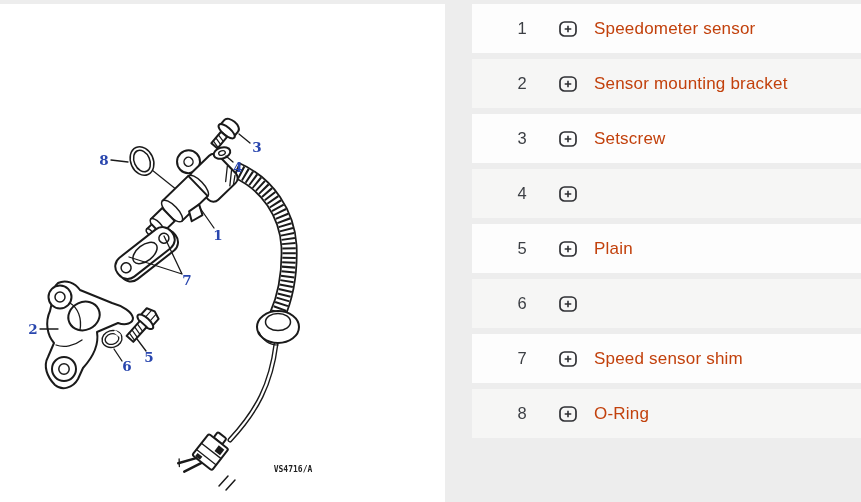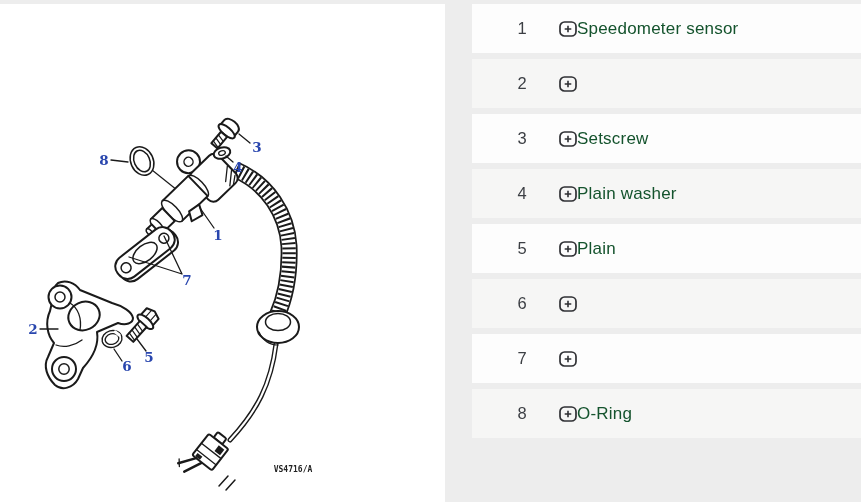--- a/index.html
+++ b/index.html
@@ -22,21 +22,21 @@
   .part-row:nth-child(even){background:#f6f6f5}
   .part-num{
     margin-left:42px;width:16px;text-align:center;
     font-size:16.5px;color:#3c3f44;
   }
   .plus-btn{
     margin-left:29px;width:18px;height:16px;padding:0;border:none;background:none;
     cursor:pointer;display:flex;align-items:center;justify-content:center;
   }
   .part-label{
-    font-size:17px;color:#14532d;letter-spacing:.2px;
+    margin-left:17px;font-size:17px;color:#c2410c;letter-spacing:.2px;
   }
 </style>
 </head>
 <body>
 
 <div class="left-panel">
   <svg class="diagram" width="445" height="498" viewBox="0 4 445 498">
     <g fill="none" stroke="#1a1a1a" stroke-width="2" stroke-linejoin="round" stroke-linecap="round">
 
       <path d="M152,170 L192,202" stroke-width="1.2"></path>
@@ -190,20 +190,21 @@
   </div>
 
   <div class="part-row">
     <span class="part-num">2</span>
     <button class="plus-btn">
         <svg width="18" height="16" viewBox="0 0 18 16">
           <rect x="1" y="1" width="16" height="14" rx="4.5" fill="none" stroke="#2f3034" stroke-width="1.7"></rect>
           <path d="M9,4.7 V11.3 M5.7,8 H12.3" stroke="#2f3034" stroke-width="1.6" fill="none"></path>
         </svg>
       </button>
+    <span class="part-label">Sensor mounting bracket</span>
   </div>
 
   <div class="part-row">
     <span class="part-num">3</span>
     <button class="plus-btn">
         <svg width="18" height="16" viewBox="0 0 18 16">
           <rect x="1" y="1" width="16" height="14" rx="4.5" fill="none" stroke="#2f3034" stroke-width="1.7"></rect>
           <path d="M9,4.7 V11.3 M5.7,8 H12.3" stroke="#2f3034" stroke-width="1.6" fill="none"></path>
         </svg>
       </button>
@@ -211,21 +212,20 @@
   </div>
 
   <div class="part-row">
     <span class="part-num">4</span>
     <button class="plus-btn">
         <svg width="18" height="16" viewBox="0 0 18 16">
           <rect x="1" y="1" width="16" height="14" rx="4.5" fill="none" stroke="#2f3034" stroke-width="1.7"></rect>
           <path d="M9,4.7 V11.3 M5.7,8 H12.3" stroke="#2f3034" stroke-width="1.6" fill="none"></path>
         </svg>
       </button>
-    <span class="part-label">Plain washer</span>
   </div>
 
   <div class="part-row">
     <span class="part-num">5</span>
     <button class="plus-btn">
         <svg width="18" height="16" viewBox="0 0 18 16">
           <rect x="1" y="1" width="16" height="14" rx="4.5" fill="none" stroke="#2f3034" stroke-width="1.7"></rect>
           <path d="M9,4.7 V11.3 M5.7,8 H12.3" stroke="#2f3034" stroke-width="1.6" fill="none"></path>
         </svg>
       </button>
@@ -243,20 +243,21 @@
   </div>
 
   <div class="part-row">
     <span class="part-num">7</span>
     <button class="plus-btn">
         <svg width="18" height="16" viewBox="0 0 18 16">
           <rect x="1" y="1" width="16" height="14" rx="4.5" fill="none" stroke="#2f3034" stroke-width="1.7"></rect>
           <path d="M9,4.7 V11.3 M5.7,8 H12.3" stroke="#2f3034" stroke-width="1.6" fill="none"></path>
         </svg>
       </button>
+    <span class="part-label">Speed sensor shim</span>
   </div>
 
   <div class="part-row">
     <span class="part-num">8</span>
     <button class="plus-btn">
         <svg width="18" height="16" viewBox="0 0 18 16">
           <rect x="1" y="1" width="16" height="14" rx="4.5" fill="none" stroke="#2f3034" stroke-width="1.7"></rect>
           <path d="M9,4.7 V11.3 M5.7,8 H12.3" stroke="#2f3034" stroke-width="1.6" fill="none"></path>
         </svg>
       </button>

